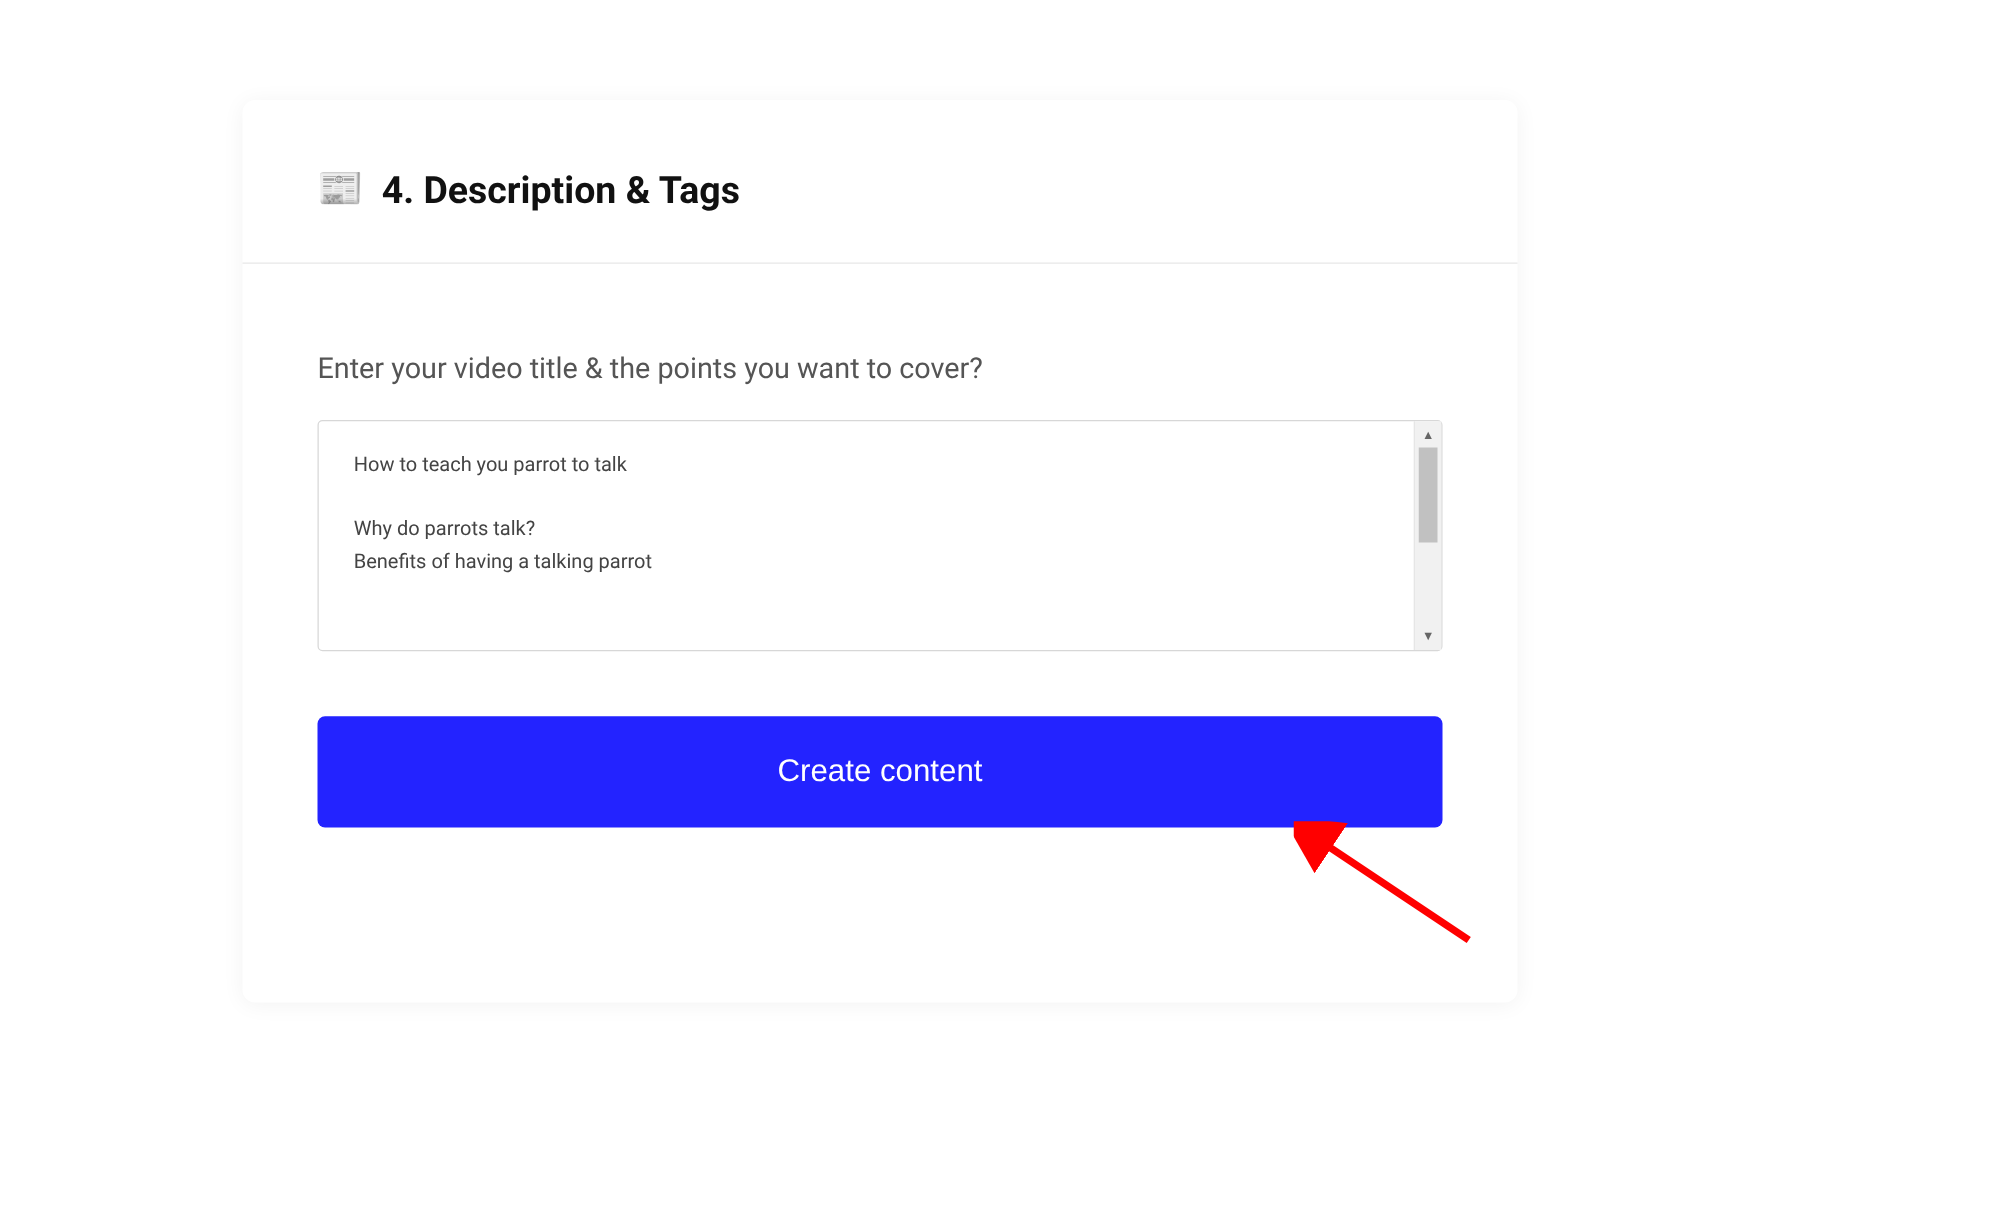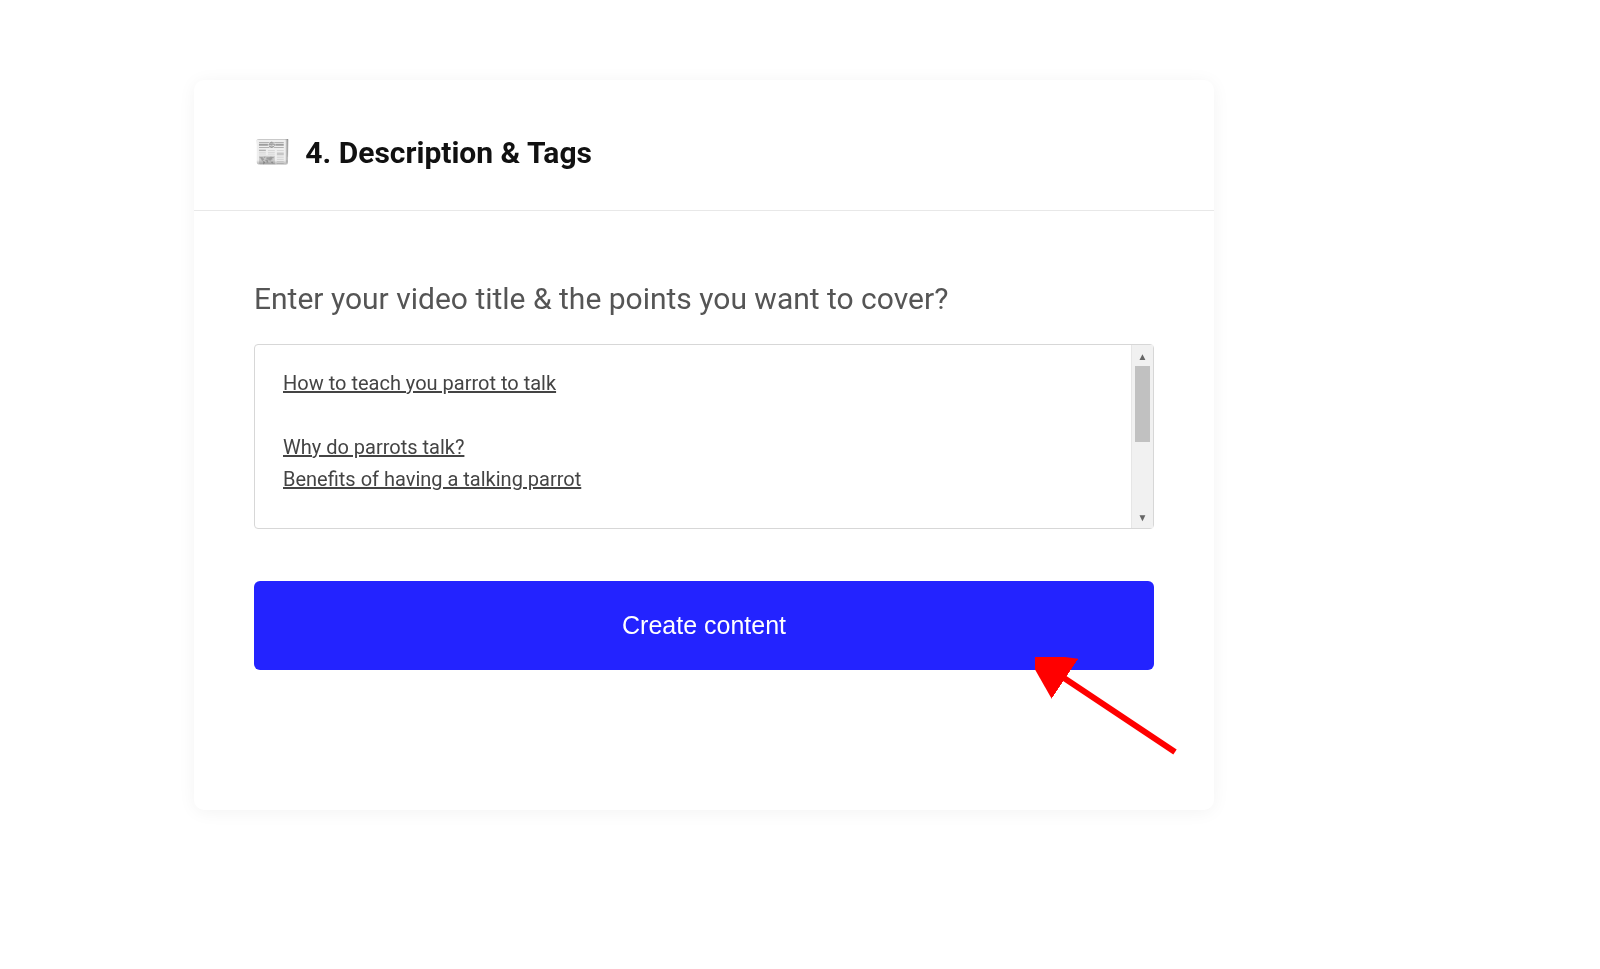--- a/index.html
+++ b/index.html
@@ -39,49 +39,48 @@
     .card-title {
       font-size: 30px;
       font-weight: 700;
       color: #111;
       text-align: center;
     }
     .card-body {
       padding: 70px 60px 30px 60px;
     }
     .field-label {
-      font-size: 30px;
+      font-size: 23px;
       color: #555;
       margin-bottom: 28px;
       font-weight: 400;
     }
     .textarea-wrapper {
       position: relative;
       width: 100%;
       height: 185px;
       border: 1px solid #d7d7d7;
       border-radius: 4px;
       background: #fff;
       display: flex;
     }
     .video-textarea {
       flex: 1;
       height: 100%;
       border: none;
       outline: none;
       resize: none;
       font-family: inherit;
-      font-size: 20px;
+      font-size: 16px;
       color: #444;
       padding: 22px 28px 10px 28px;
       line-height: 1.6;
       overflow: hidden;
       white-space: pre-wrap;
       background: transparent;
-      text-decoration: underline;
     }
     .scrollbar-track {
       width: 22px;
       height: 100%;
       background: #f1f1f1;
       border-left: 1px solid #e6e6e6;
       position: relative;
       display: flex;
       flex-direction: column;
       align-items: center;

